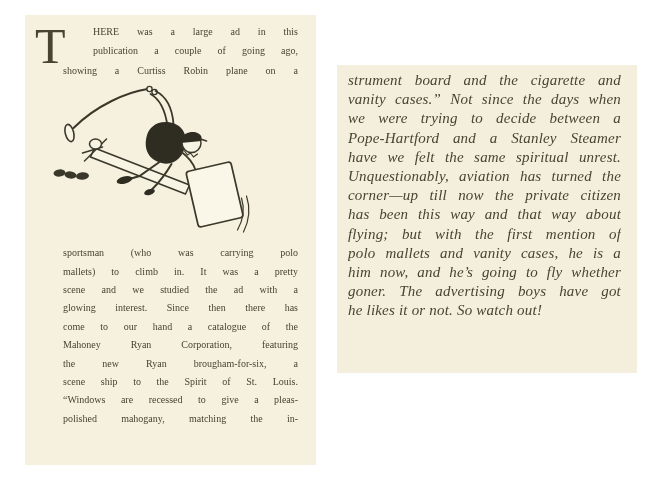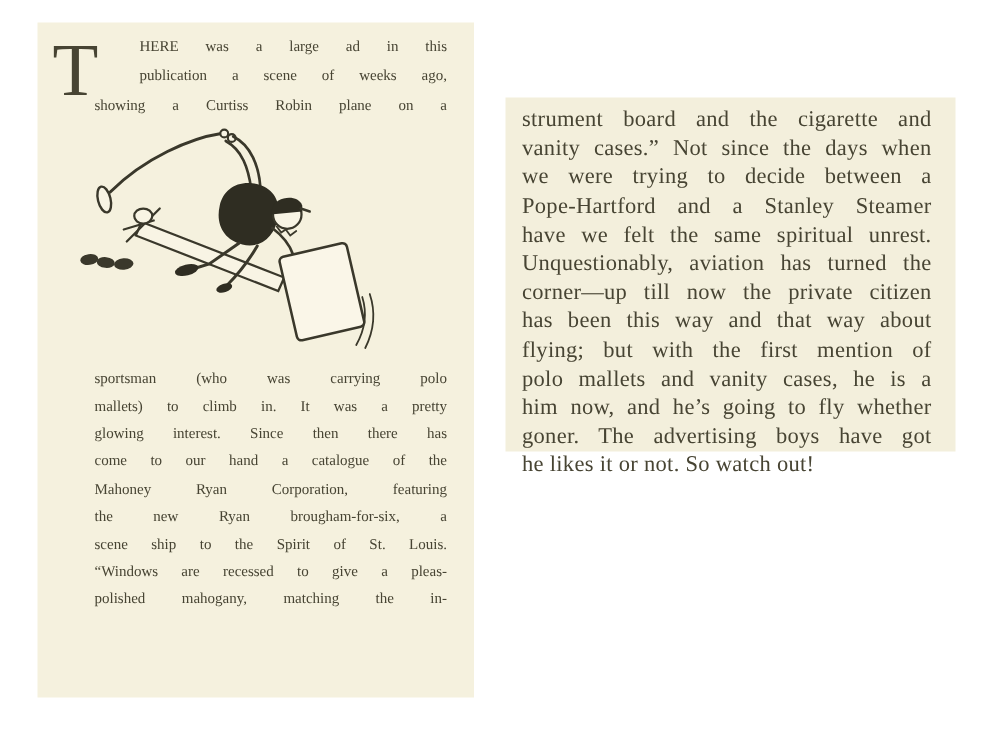--- a/index.html
+++ b/index.html
@@ -17,23 +17,24 @@
     box-sizing: border-box;
   }
   .left-block {
     left: 25px; top: 15px;
     width: 291px; height: 450px;
     background: var(--paper-left, #f5f1de);
     padding: 7px 18px 0 10px;
   }
   .right-block {
     left: 337px; top: 65px;
-    width: 300px; height: 236px;
+    width: 300px; height: 308px;
     background: var(--paper-right, #f3efdc);
     padding: 6px 16px 0 11px;
+    font-style: italic;
   }
   .tline {
     text-align: justify;
     text-align-last: justify;
     white-space: nowrap;
     overflow: hidden;
   }
   .tline.nojust { text-align-last: left; }
   .left-block .tline {
     font-size: 10px;
@@ -71,21 +72,21 @@
 </head>
 <body>
 
 <div class="page">
 
   <section class="paper-block left-block">
     <div class="para1">
       <span class="dropcap">T</span>
       <div>
           <div class="tline">HERE was a large ad in this</div>
-          <div class="tline">publication a scene of weeks ago,</div>
+          <div class="tline">publication a couple of going ago,</div>
           <div class="tline">showing a Curtiss Robin plane on a</div>
         </div>
     </div>
 
     <svg class="cartoon" width="230" height="152" viewBox="0 0 225 152" aria-hidden="true">
       <g stroke="#3a382b" fill="none" stroke-linecap="round">
 
         <g fill="#3a382b" stroke="none">
           <ellipse cx="8" cy="89" rx="6" ry="3.6" transform="rotate(-8 8 89)"></ellipse>
           <ellipse cx="19" cy="91" rx="6" ry="3.6" transform="rotate(6 19 91)"></ellipse>
@@ -130,20 +131,21 @@
           <rect x="140" y="82" width="46" height="57" rx="3" transform="rotate(-13 163 110)" fill="#faf6e8" stroke-width="1.7"></rect>
           <path d="M190,114 q5,16 -4,32" stroke-width="1.2"></path>
           <path d="M195,112 q6,18 -3,36" stroke-width="1.2"></path>
         </g>
       </g>
     </svg>
 
     <div class="para2">
         <div class="tline">sportsman (who was carrying polo</div>
         <div class="tline">mallets) to climb in.  It was a pretty</div>
+        <div class="tline">scene and we studied the ad with a</div>
         <div class="tline">glowing interest.  Since then there has</div>
         <div class="tline">come to our hand a catalogue of the</div>
         <div class="tline">Mahoney Ryan Corporation, featuring</div>
         <div class="tline">the new Ryan brougham-for-six, a</div>
         <div class="tline">scene ship to the Spirit of St. Louis.</div>
         <div class="tline">“Windows are recessed to give a pleas-</div>
         <div class="tline">polished mahogany, matching the in-</div>
       </div>
   </section>
 

